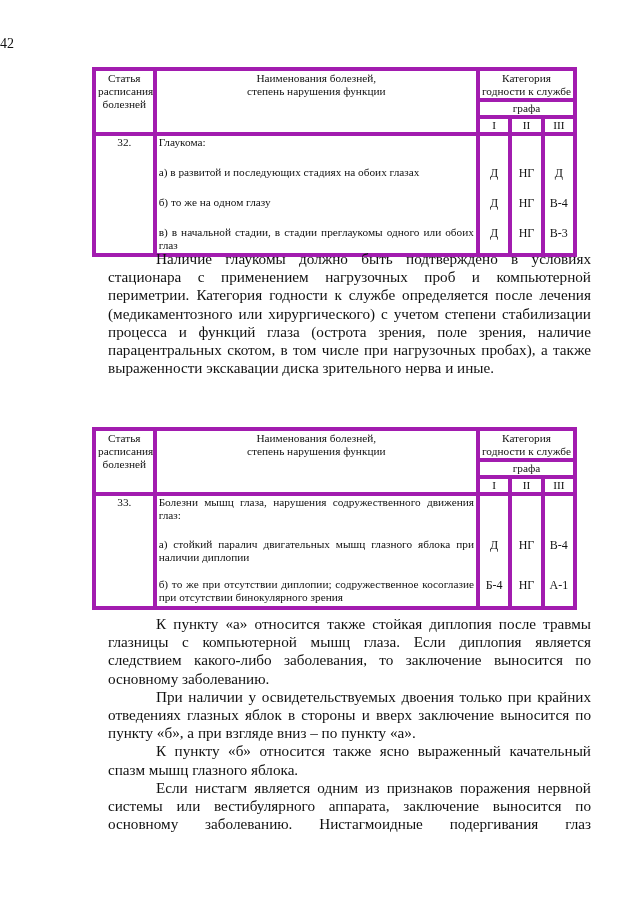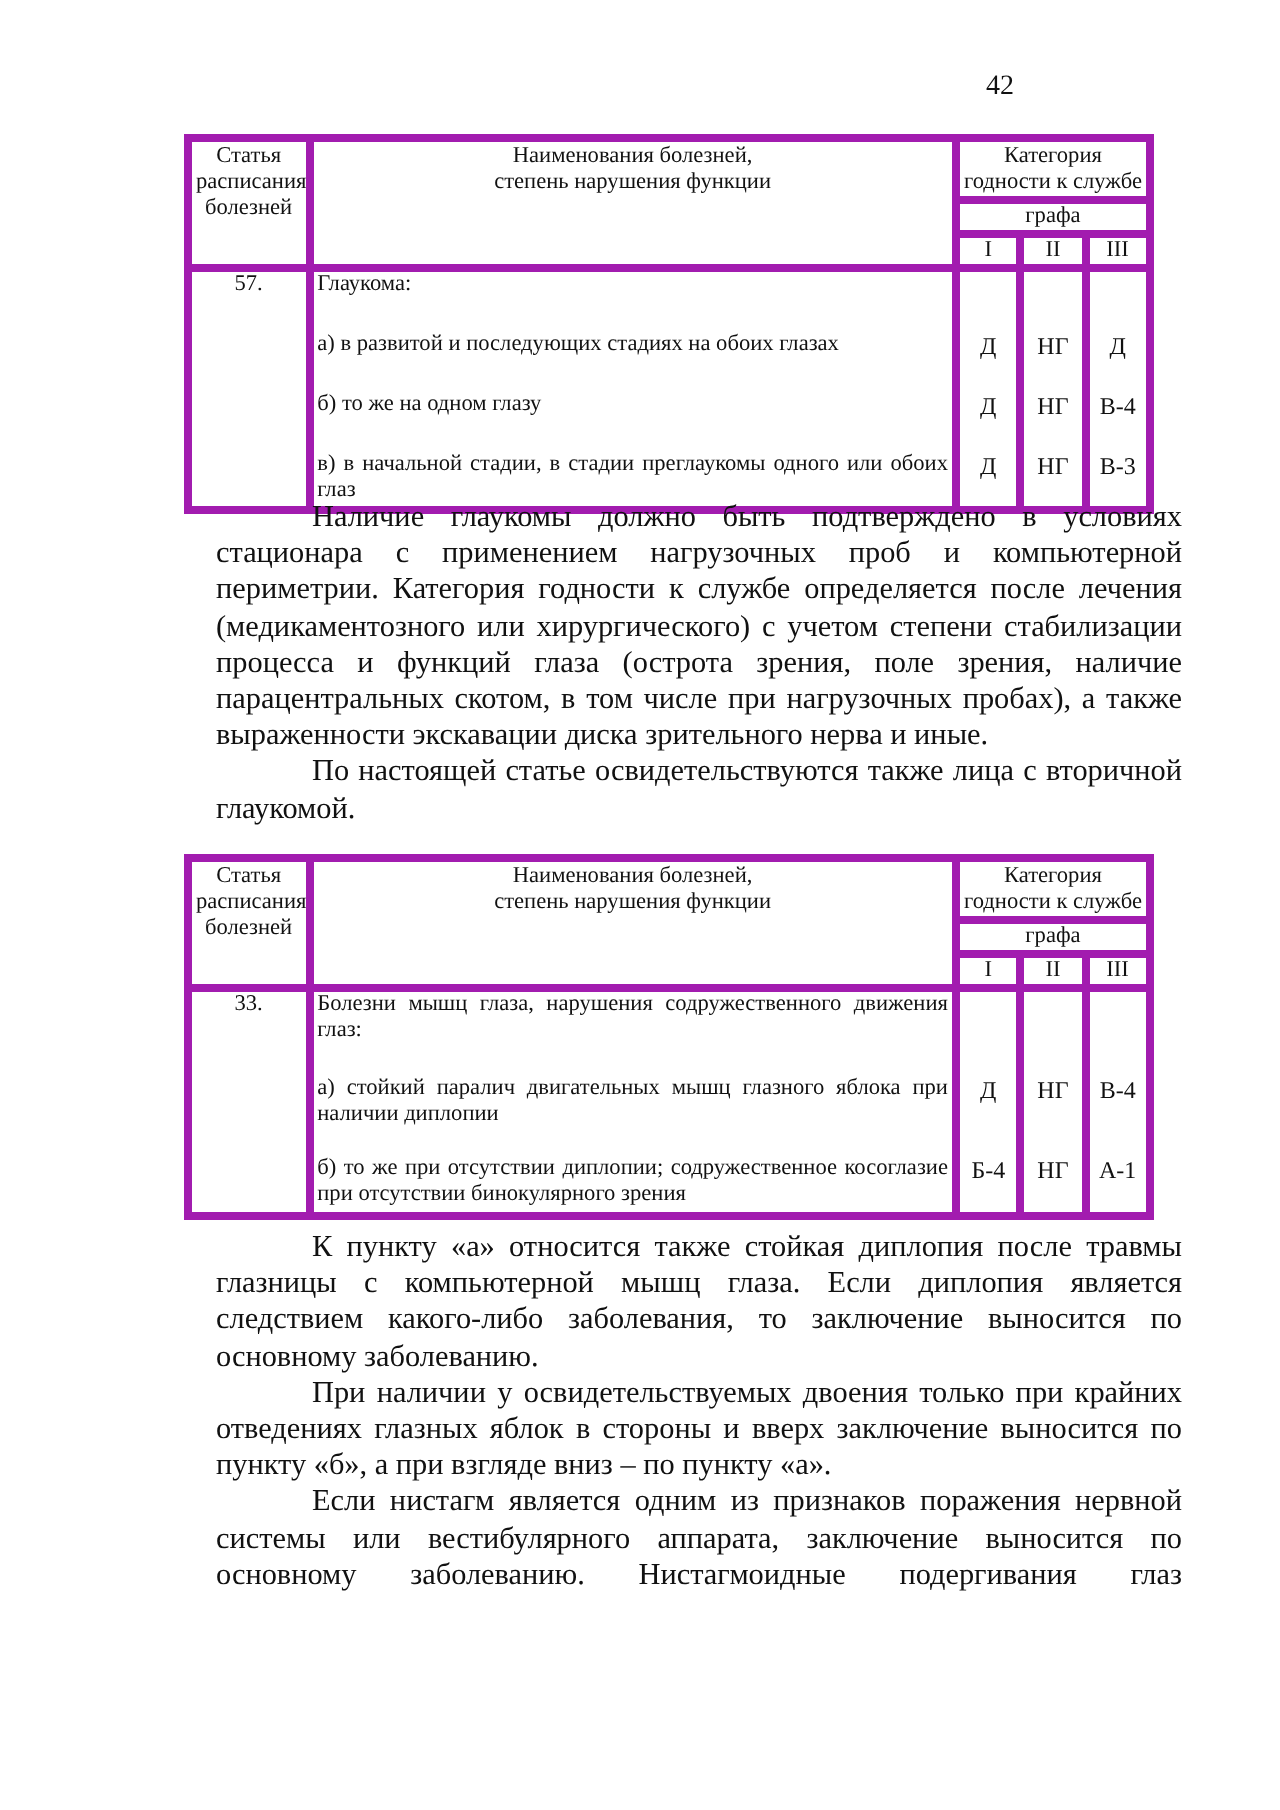--- a/index.html
+++ b/index.html
@@ -1,21 +1,21 @@
 <!DOCTYPE html>
 <html><head>
 <meta charset="utf-8">
 <style>
   html, body { margin: 0; padding: 0; background: #ffffff; }
   body {
     width: 640px; height: 905px; position: relative; overflow: hidden;
     font-family: "Liberation Serif", "DejaVu Serif", serif; color: #111;
   }
   .page-number {
-    position: absolute; top: 36px; left: 0; width: 507px; text-align: right;
+    position: absolute; top: 36px; left: 0; width: 507px; text-align: left;
     font-size: 14px;
   }
   table.grid {
     position: absolute; left: 92px; width: 485px;
     border-collapse: collapse; font-size: 11.3px; line-height: 13px;
     table-layout: fixed;
   }
   table.grid td, table.grid th {
     border: 4px solid #a21caf; padding: 0 2px; vertical-align: top; font-weight: normal;
   }
@@ -68,21 +68,21 @@
   <tr style="height:14px"></tr>
   <tr style="height:14px">
     <th colspan="3">графа</th>
   </tr>
   <tr style="height:14px">
     <th>I</th>
     <th>II</th>
     <th>III</th>
   </tr>
   <tr>
-    <td class="art">57.</td>
+    <td class="art">32.</td>
     <td class="desc">
       <div style="margin-bottom:17px">Глаукома:</div>
       <div style="height:30px">а) в развитой и последующих стадиях на обоих глазах</div>
       <div style="height:30px">б) то же на одном глазу</div>
       <div class="desc-line" style="height:27px">в) в начальной стадии, в стадии преглаукомы одного или обоих глаз</div>
     </td>
     <td class="cat">
       <div style="height:31px"></div>
       <div style="height:30px">Д</div>
       <div style="height:30px">Д</div>
@@ -99,21 +99,20 @@
       <div style="height:30px">Д</div>
       <div style="height:30px">В-4</div>
       <div>В-3</div>
     </td>
   </tr>
 </tbody>
   </table>
 
 <div class="para" style="top:250px">
   <p>Наличие глаукомы должно быть подтверждено в условиях стационара с применением нагрузочных проб и компьютерной периметрии. Категория годности к службе определяется после лечения (медикаментозного или хирургического) с учетом степени стабилизации процесса и функций глаза (острота зрения, поле зрения, наличие парацентральных скотом, в том числе при нагрузочных пробах), а также выраженности экскавации диска зрительного нерва и иные.</p>
-  <p>По настоящей статье освидетельствуются также лица с вторичной глаукомой.</p>
 </div>
 
 <table class="grid" id="table-33">
   <colgroup>
     <col class="col-art">
       <col class="col-desc">
       <col class="col-cat">
       <col class="col-cat">
       <col class="col-cat">
   </colgroup>
@@ -164,14 +163,15 @@
       <div style="height:40px">В-4</div>
       <div>А-1</div>
     </td>
   </tr>
 </tbody>
   </table>
 
 <div class="para" style="top:615px">
   <p>К пункту «а» относится также стойкая диплопия после травмы глазницы с компьютерной мышц глаза. Если диплопия является следствием какого-либо заболевания, то заключение выносится по основному заболеванию.</p>
   <p>При наличии у освидетельствуемых двоения только при крайних отведениях глазных яблок в стороны и вверх заключение выносится по пункту «б», а при взгляде вниз – по пункту «а».</p>
+  <p>К пункту «б» относится также ясно выраженный качательный спазм мышц глазного яблока.</p>
   <p class="last-line-justify">Если нистагм является одним из признаков поражения нервной системы или вестибулярного аппарата, заключение выносится по основному заболеванию. Нистагмоидные подергивания глаз</p>
 </div>
 
 </body></html>

